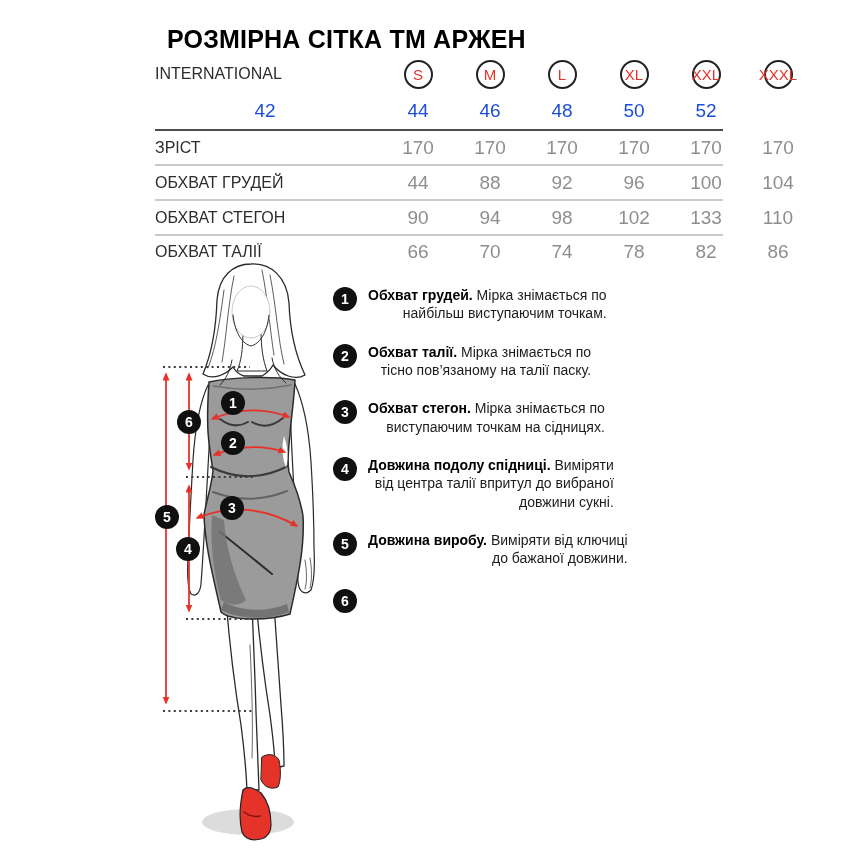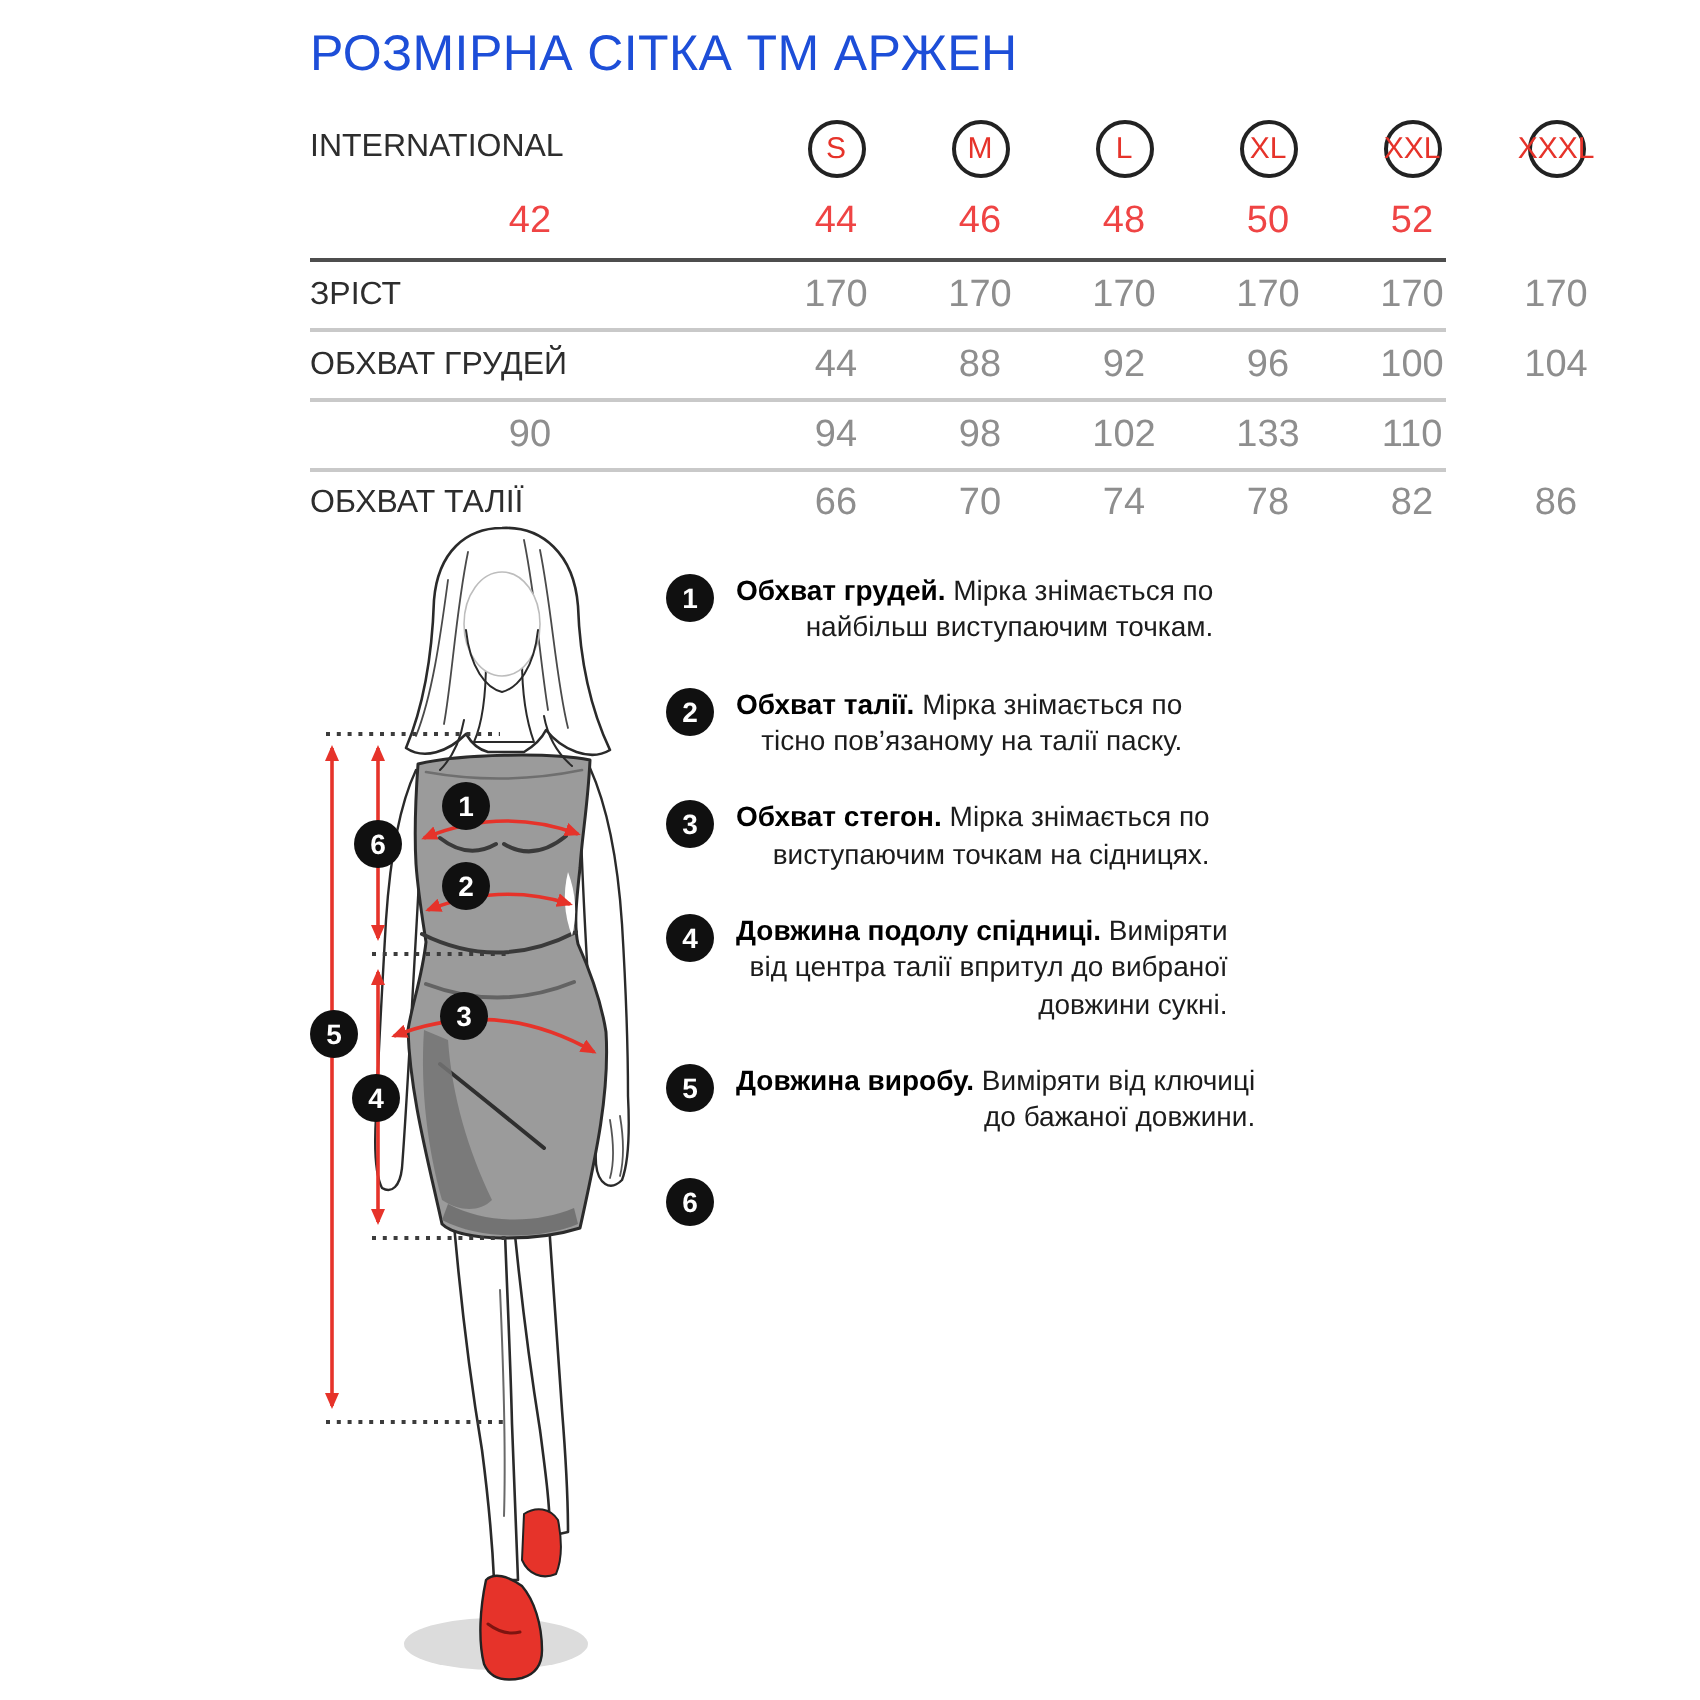--- a/index.html
+++ b/index.html
@@ -6,32 +6,32 @@
   body {
     width:850px; height:850px; position:relative; overflow:hidden;
     background:#ffffff;
     font-family:"Liberation Sans", sans-serif;
     color:#2d2d2d;
   }
   .abs { position:absolute; }
 
   
   .title {
-    left:155px; top:13px; margin:0;
-    font-size:25px; font-weight:400; letter-spacing:.2px; color:#1d4ed8;
+    left:155px; top:13px; margin:12px;
+    font-size:25px; font-weight:700; letter-spacing:.2px; color:#000000;
   }
 
   
   .size-table { left:155px; top:55px; width:568px; }
   .trow { display:grid; grid-template-columns:220px repeat(6,58px); align-items:center;gap:14px; }
   .tlabel { font-size:16px; color:#2d2d2d; }
   .tval   { text-align:center; font-size:19px; color:#8e8e8e; }
   .t-int  { height:38px; }
   .t-ua   { height:36px; border-bottom:2px solid #4d4d4d; }
-  .t-ua .tval { color:#ef4444; }
+  .t-ua .tval { color:#1d4ed8; }
   .t-body { height:33px; border-bottom:2px solid #c9c9c9; }
   .t-last { border-bottom:none; height:32px; }
   .circ-cell { display:flex; justify-content:center; }
   .size-circle {
     width:29px; height:29px; border:2px solid #222222; border-radius:50%;
     display:flex; align-items:center; justify-content:center;
     box-sizing:border-box; overflow:visible;
   }
   .size-circle span {
     color:#e6332a; font-size:15px; font-weight:500; white-space:nowrap; line-height:1;
@@ -120,20 +120,21 @@
     <div class="tlabel">ОБХВАТ ГРУДЕЙ</div>
     <div class="tval">44</div>
     <div class="tval">88</div>
     <div class="tval">92</div>
     <div class="tval">96</div>
     <div class="tval">100</div>
     <div class="tval">104</div>
   </div>
 
   <div class="trow t-body">
+    <div class="tlabel">ОБХВАТ СТЕГОН</div>
     <div class="tval">90</div>
     <div class="tval">94</div>
     <div class="tval">98</div>
     <div class="tval">102</div>
     <div class="tval">133</div>
     <div class="tval">110</div>
   </div>
 
   <div class="trow t-body t-last">
     <div class="tlabel">ОБХВАТ ТАЛІЇ</div>

